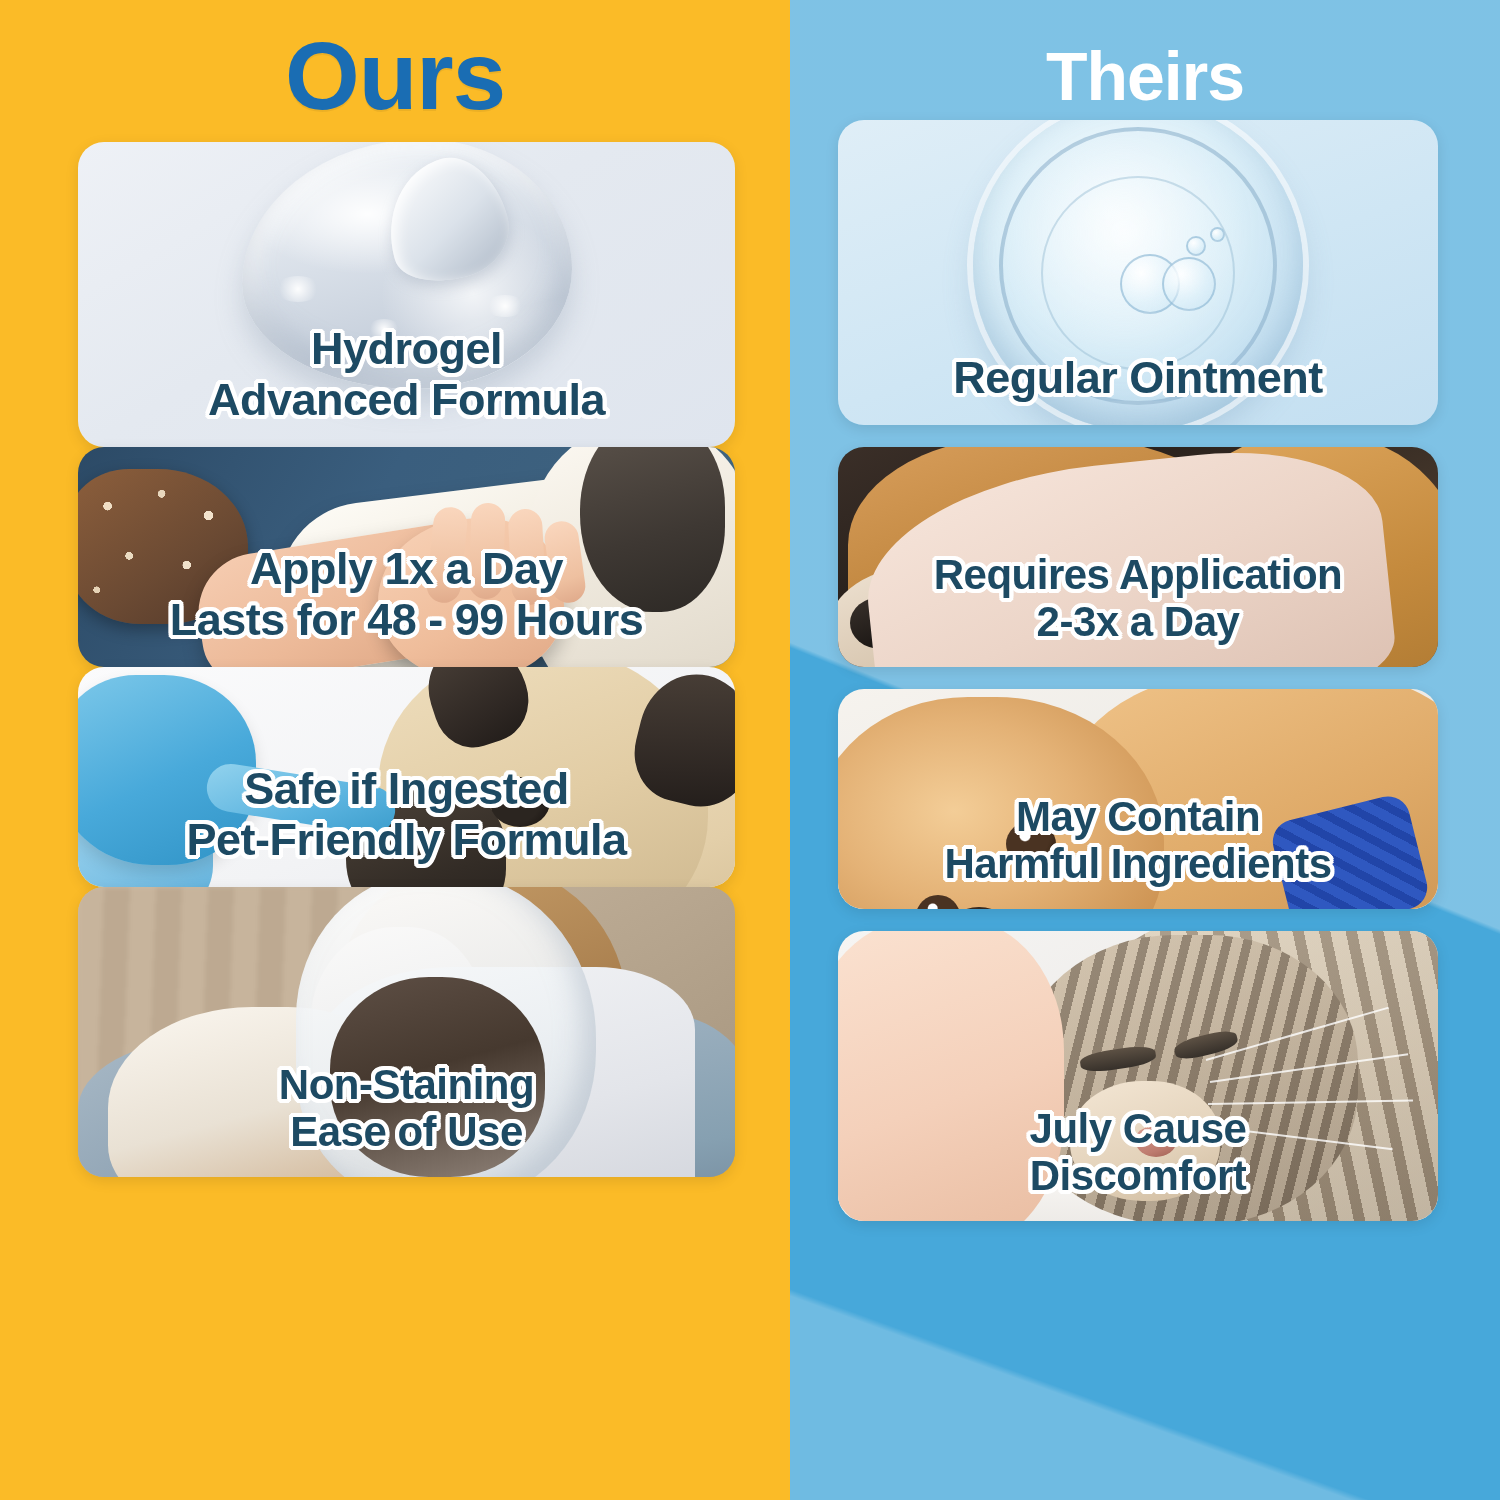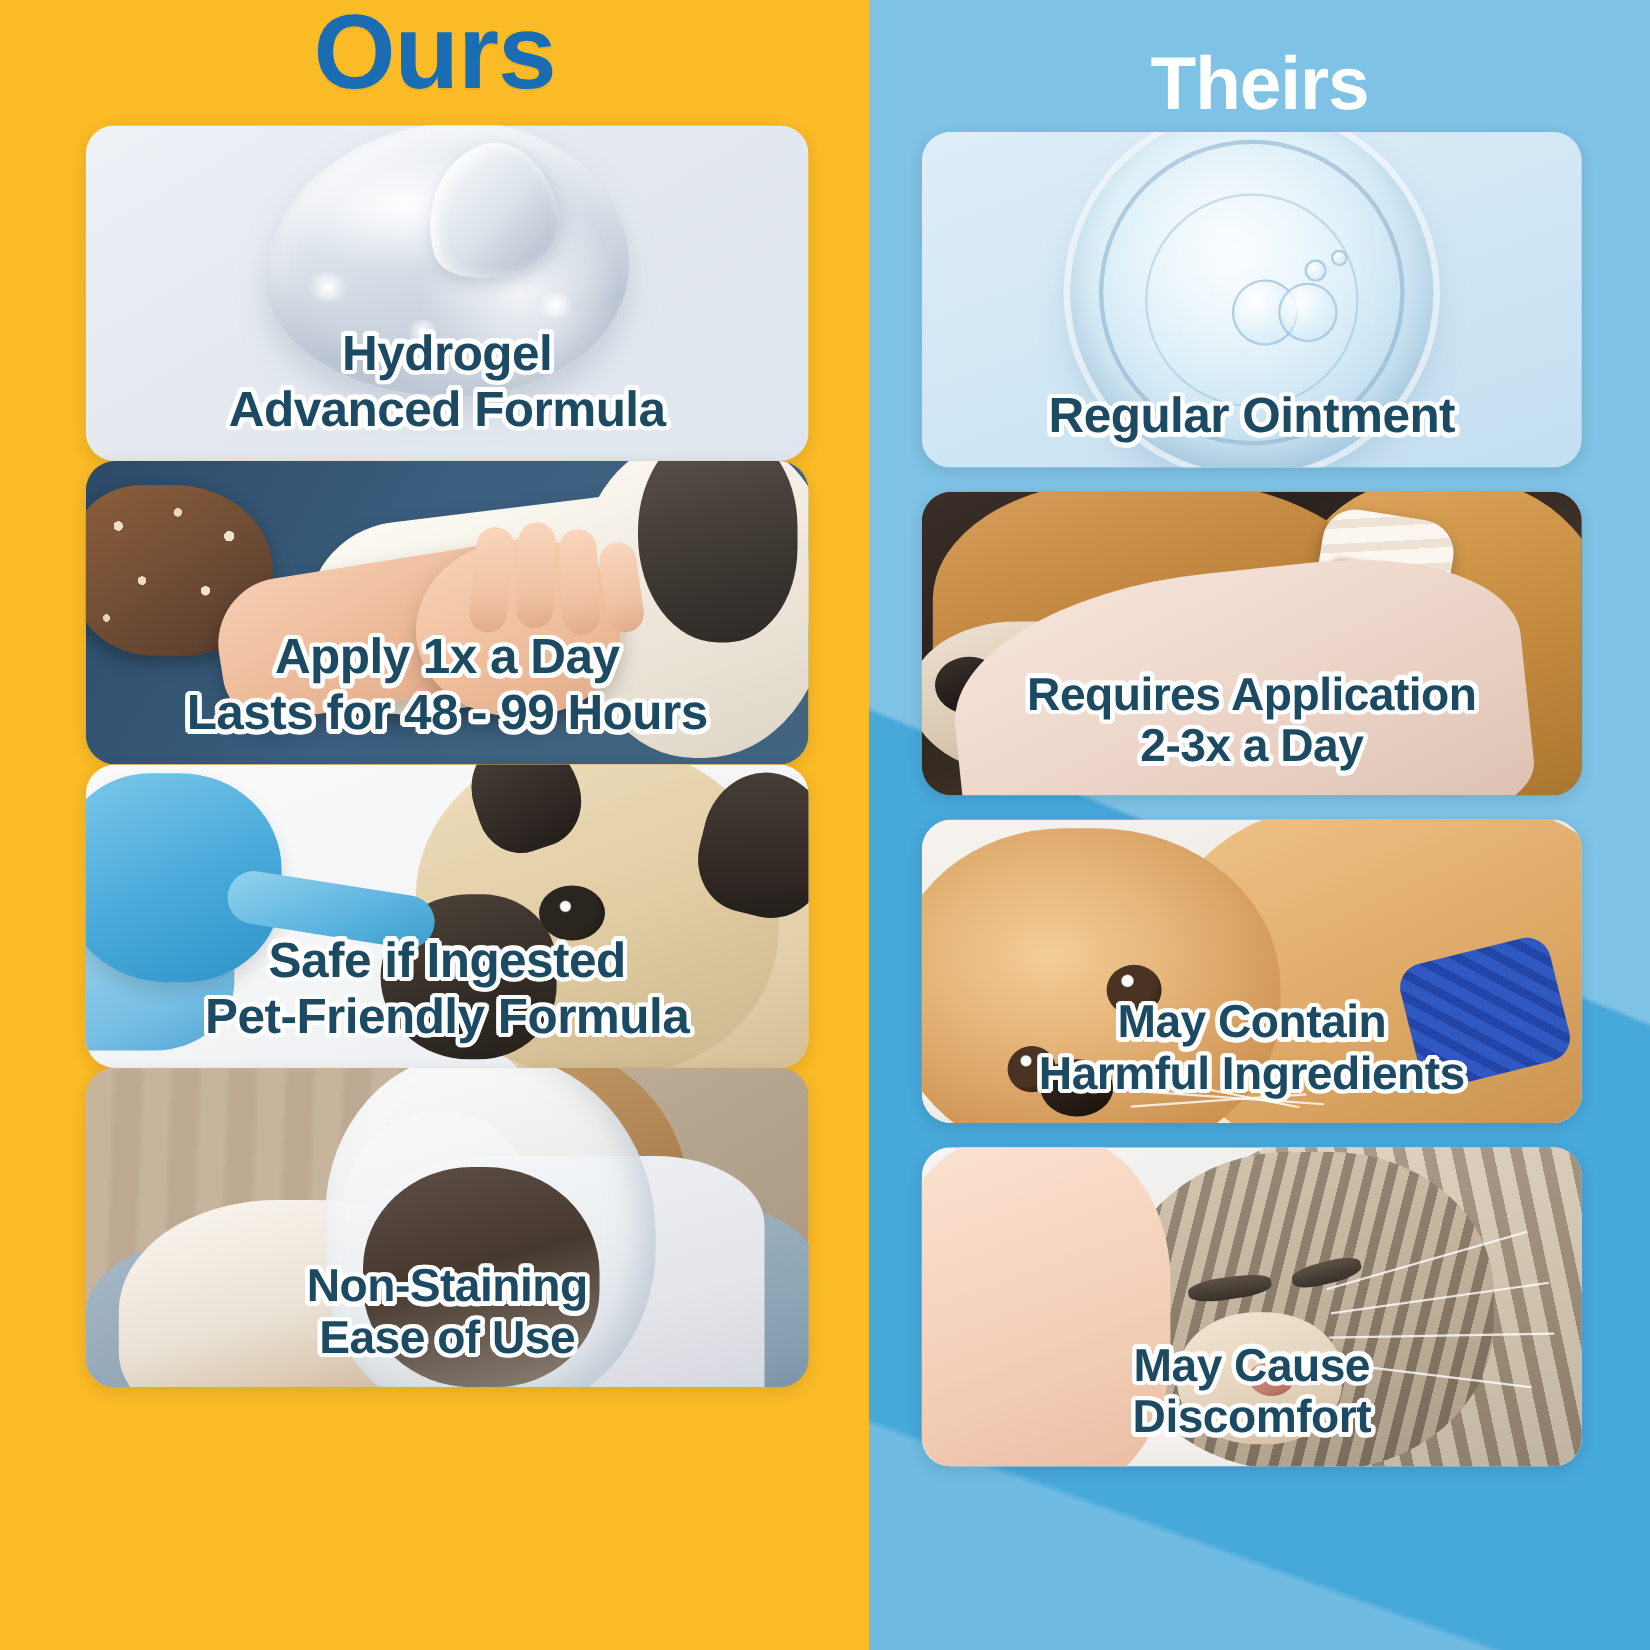--- a/index.html
+++ b/index.html
@@ -61,20 +61,21 @@
     position: relative;
     z-index: 4;
     text-align: center;
     font-weight: 800;
     letter-spacing: -1px;
     line-height: 1;
   }
   .title-ours {
     color: #1A6DB3;
     font-size: 96px;
+    padding-top: 28px;
     text-shadow: 0 2px 0 rgba(0,0,0,0.06);
   }
   .title-theirs {
     color: #FFFFFF;
     font-size: 68px;
     padding-top: 42px;
   }
 
   
   .cards {
@@ -86,21 +87,21 @@
   .cards-ours  { margin: 18px 55px 0 78px; }
   .cards-theirs{ margin: 10px 62px 0 48px; gap: 22px; }
 
   .card {
     position: relative;
     border-radius: 26px;
     overflow: hidden;
     box-shadow: 0 4px 14px rgba(0,0,0,0.10);
   }
   .card-h-lg { height: 305px; }
-  .card-h-md { height: 276px; border-radius: 27px; }
+  .card-h-md { height: 220px; }
   .card-h-sm { height: 290px; }
 
   .card-art {
     position: absolute;
     inset: 0;
   }
 
   
   .card-caption {
     position: absolute;
@@ -655,21 +656,21 @@
           <div class="cat-eye" style="left:336px;top:104px;width:64px;transform:rotate(-14deg);"></div>
           <div class="cat-muzzle"></div>
           <div class="cat-nose"></div>
           <div class="cat-hand"></div>
           <div class="whisk" style="left:368px;top:128px;width:190px;transform:rotate(-16deg);"></div>
           <div class="whisk" style="left:372px;top:150px;width:200px;transform:rotate(-8deg);"></div>
           <div class="whisk" style="left:370px;top:172px;width:205px;transform:rotate(-1deg);"></div>
           <div class="whisk" style="left:366px;top:194px;width:190px;transform:rotate(7deg);"></div>
         </div>
         <div class="card-caption cap-sm">
-          <span class="ln">May Cause</span>
+          <span class="ln">July Cause</span>
           <span class="ln">Discomfort</span>
         </div>
       </div>
 
     </div>
   </div>
 
 </div>
 
 </body></html>

